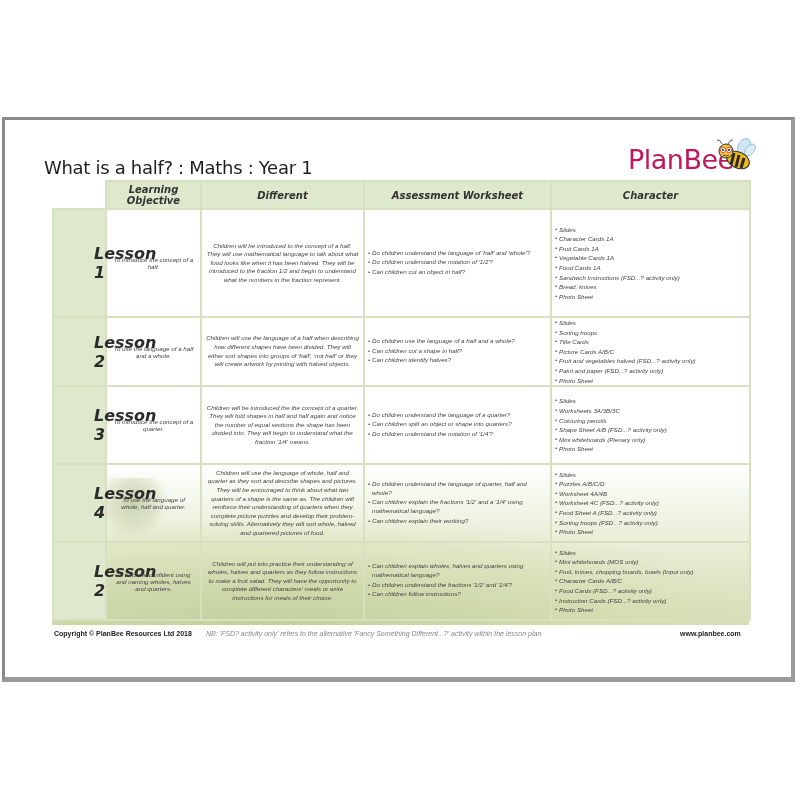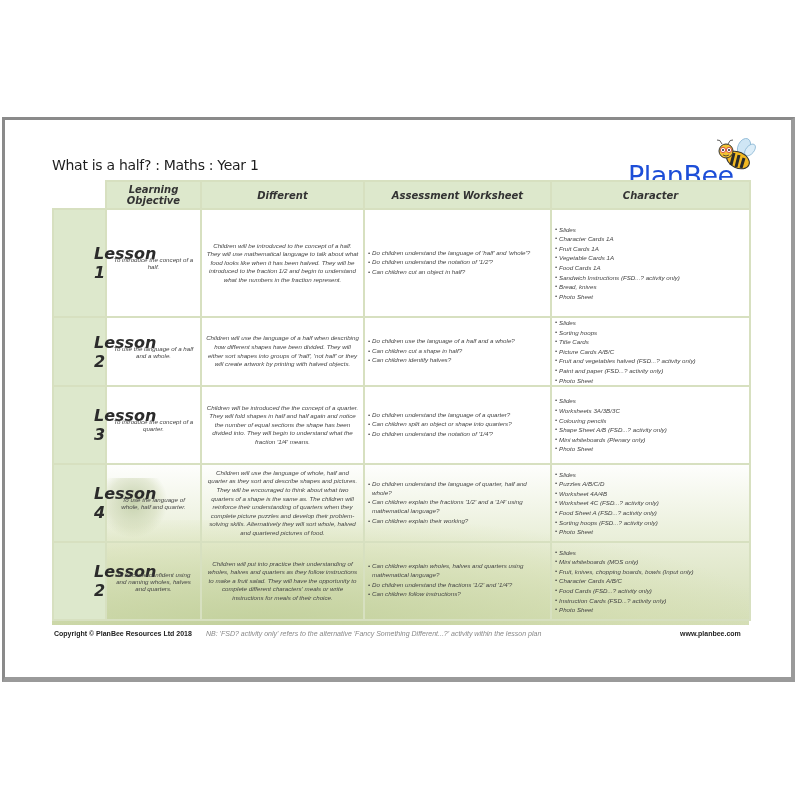--- a/index.html
+++ b/index.html
@@ -8,25 +8,25 @@
     font-family: "Liberation Sans", sans-serif; color: #222;
   }
   .sheet {
     position: absolute; left: 2px; top: 117px; width: 793px; height: 565px;
     background: #ffffff;
     border-top: 3px solid #8a8a8a; border-left: 3px solid #8a8a8a;
     border-right: 4px solid #9a9a9a; border-bottom: 5px solid #9a9a9a;
     box-sizing: border-box;
   }
   .title {
-    position: absolute; left: 52px; top: 157px; font-size: 14px; color: #1e1e1e;
+    position: absolute; left: 44px; top: 157px; font-size: 18px; color: #1e1e1e;
     font-family: "DejaVu Sans", sans-serif; letter-spacing: -0.3px;
   }
   .logo {
-    position: absolute; left: 628px; top: 160px; font-size: 27px; color: #1d4ed8;
+    position: absolute; left: 628px; top: 144px; font-size: 27px; color: #be185d;
     font-family: "DejaVu Sans", sans-serif; letter-spacing: -0.5px;
   }
   .bee { position: absolute; left: 712px; top: 138px; width: 44px; height: 34px; }
   .grid {
     position: absolute; left: 52px; top: 180px; width: 697px;
     border-collapse: collapse; table-layout: fixed;
   }
   .bg {
     position: absolute; left: 52px; top: 460px; width: 697px; height: 165px;
     background: linear-gradient(180deg, rgba(255,255,255,0) 0%, rgba(222,230,196,0.55) 40%, rgba(205,216,170,0.85) 100%);

